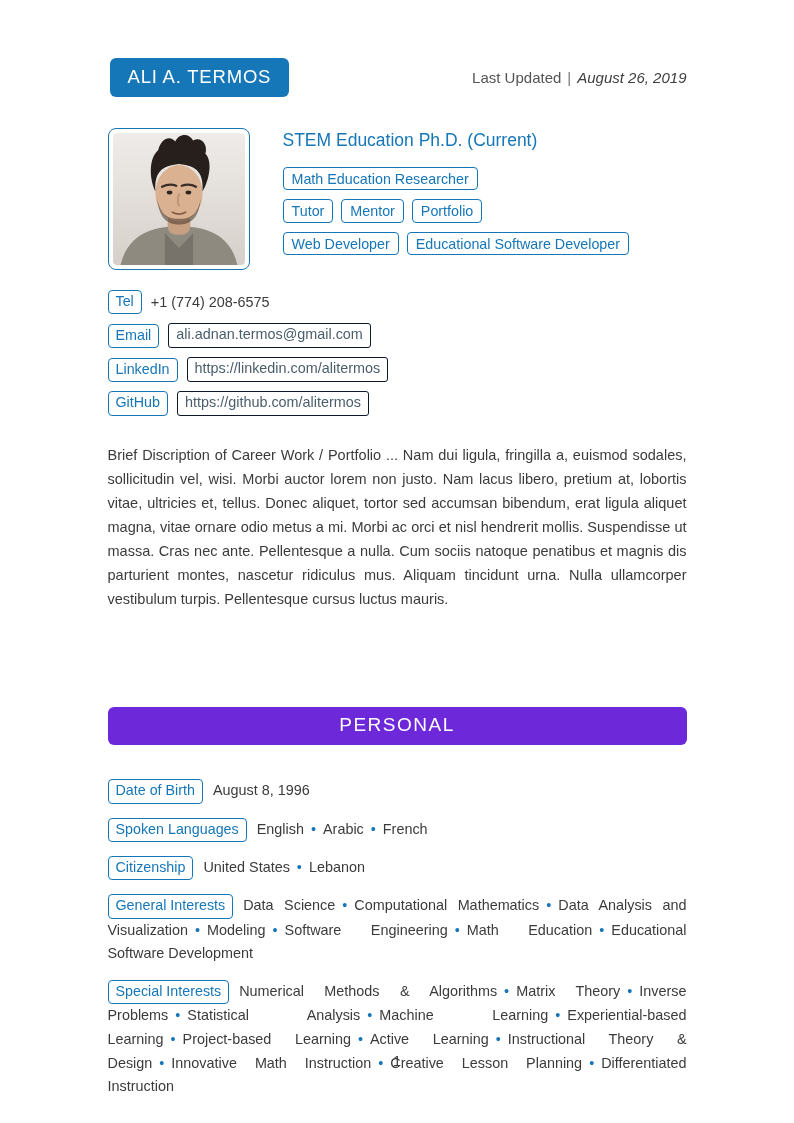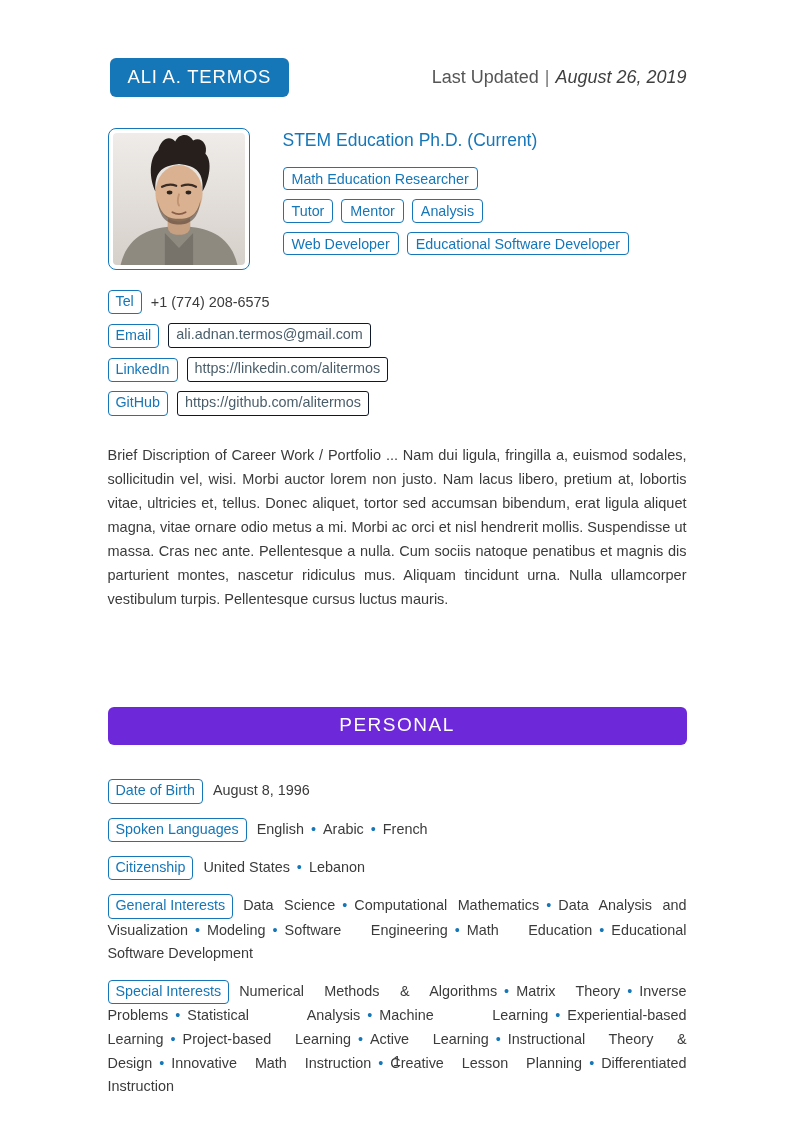--- a/index.html
+++ b/index.html
@@ -26,21 +26,21 @@
   .name-badge {
     background: #1576b8;
     color: #ffffff;
     font-size: 18.5px;
     letter-spacing: 0.8px;
     padding: 8px 18px 9px;
     border-radius: 6px;
     white-space: nowrap;
   }
   .last-updated {
-    font-size: 18px;
+    font-size: 15px;
     color: #555555;
     padding-left: 6px;
   }
   .last-updated .sep { color: #777; margin: 0 6px; }
   .last-updated .date { font-style: italic; color: #3f3f3f; }
 
   
   .profile {
     display: flex;
     align-items: flex-start;
@@ -177,21 +177,21 @@
         <ellipse cx="80" cy="63" rx="3" ry="2.1" fill="#2c241f"></ellipse>
         <path d="M70,65 q-2.5,8 0,12" stroke="#c09372" stroke-width="2" fill="none" stroke-linecap="round"></path>
         <path d="M47,70 C49,92 59,97 70,97 C81,97 91,92 93,70 C89,89 80,91 70,91 C60,91 51,89 47,70 Z" fill="#46362b" opacity="0.55"></path>
         <path d="M63,84 q7,4 14,0" stroke="#8a5d49" stroke-width="2" fill="none" stroke-linecap="round"></path>
       </svg>
     </div>
     <div class="profile-right">
       <div class="degree-title">STEM Education Ph.D. (Current)</div>
       <div>
           <div class="tag-row"><span class="tag">Math Education Researcher</span></div>
-          <div class="tag-row"><span class="tag">Tutor</span><span class="tag">Mentor</span><span class="tag">Analysis</span></div>
+          <div class="tag-row"><span class="tag">Tutor</span><span class="tag">Mentor</span><span class="tag">Portfolio</span></div>
           <div class="tag-row"><span class="tag">Web Developer</span><span class="tag">Educational Software Developer</span></div>
         </div>
     </div>
   </div>
 
   <div class="content">
     <div class="contact">
         <div class="contact-row"><span class="label-box">Tel</span><span class="value-plain">+1 (774) 208-6575</span></div>
         <div class="contact-row"><span class="label-box">Email</span><span class="value-box">ali.adnan.termos@gmail.com</span></div>
         <div class="contact-row"><span class="label-box">LinkedIn</span><span class="value-box">https://linkedin.com/alitermos</span></div>

